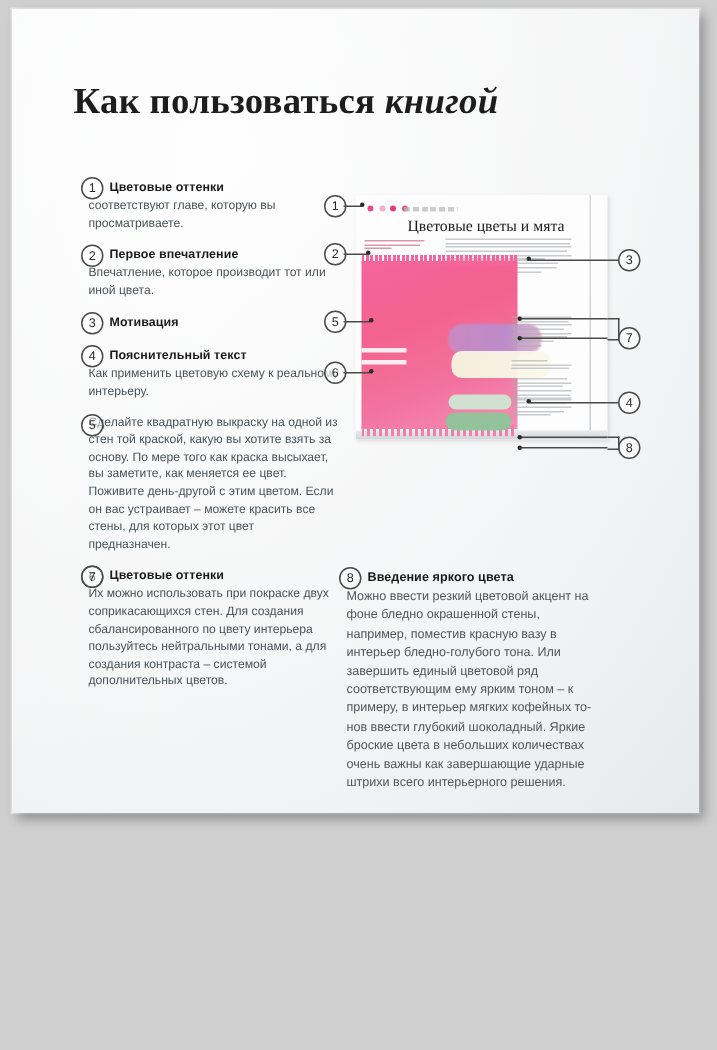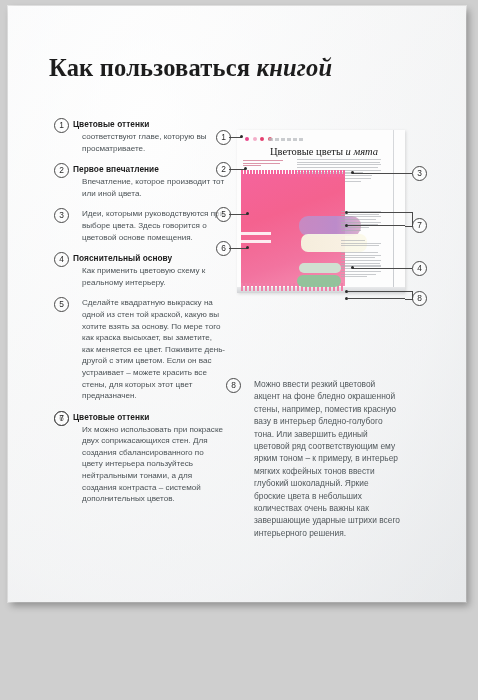--- a/index.html
+++ b/index.html
@@ -8,21 +8,21 @@
     width:478px;height:700px;
     background:#cfcfcf;
     font-family:"Liberation Sans", sans-serif;
     overflow:hidden;
     position:relative;
   }
   
   #sheet{
     position:absolute;
     left:8px; top:6px;
-    width:458px; height:596px;
+    width:458px; height:536px;
     background:
       linear-gradient(135deg,#ffffff 0%,#fbfbfb 40%,#f4f5f6 100%);
     box-shadow:3px 4px 7px rgba(0,0,0,.30), 0 0 0 1px #e6e6e6;
   }
   #sheet:after{ 
     content:"";position:absolute;inset:0;
     background:radial-gradient(ellipse at 30% 20%, rgba(255,255,255,.55), rgba(232,234,236,.35) 70%, rgba(214,217,220,.45) 100%);
     pointer-events:none;
   }
   .layer{position:relative;z-index:2;}
@@ -49,21 +49,21 @@
     font-size:8.4px; line-height:12px; text-align:center;
     font-family:"Liberation Sans", sans-serif;
     background:rgba(255,255,255,.4);
   }
   .item .head{
     margin-left:19px;
     font-size:8.3px; font-weight:700; color:#1a1a1a;
     letter-spacing:.05px; line-height:13px;
   }
   .item .body{
-    margin-left:28px;
+    margin-left:5px;
     font-size:8.1px; color:#4b5256; line-height:11.6px;
     letter-spacing:0px;
   }
   #col-right .item .head{font-size:8.4px;}
   #col-right .item .body{font-size:8.4px; line-height:12.4px; color:#50575b;}
 
   
   #illo{
     position:absolute; left:229px; top:124px;
     width:168px; height:163px;
@@ -90,21 +90,21 @@
     position:absolute;left:32px;top:7.5px;width:36px;height:3px;
     background:repeating-linear-gradient(90deg,#b9bcc0 0 4px,transparent 4px 6px);
     opacity:.75;
   }
   #illo .booktitle{
     position:absolute;left:24px;top:16px;width:126px;
     text-align:center;
     font-family:"Liberation Serif", serif;
     font-size:10.5px;color:#1b1b1b;white-space:nowrap;
   }
-  #illo .booktitle .ital{font-style:italic;margin-top:12px;}
+  #illo .booktitle .ital{margin-top:12px;}
 
   .tlines{position:absolute;}
   .tlines b{display:block;background:#a9adb2;opacity:.62;margin-bottom:1.6px;height:1.1px;}
   .tlines.rose b{background:#d0748d;opacity:.75;}
 
   
   .sw{position:absolute;}
   #sw-main{
     left:4px;top:44px;width:104px;height:112px;
     background:linear-gradient(160deg,#f5649c 0%,#f4628f 35%,#f2739f 70%,#f58fb3 100%);
@@ -154,44 +154,45 @@
         <div class="head">Цветовые оттенки</div>
         <div class="body">соответствуют главе, которую вы просматриваете.</div>
       </div>
       <div class="item">
         <span class="num">2</span>
         <div class="head">Первое впечатление</div>
         <div class="body">Впечатление, которое производит тот или иной цвета.</div>
       </div>
       <div class="item">
         <span class="num">3</span>
-        <div class="body">Идеи, которыми руководствуются при выборе цвета. Здесь говорит­ся о цветовой основе помещения.</div>
+        <div class="head">Мотивация</div>
       </div>
       <div class="item">
         <span class="num">4</span>
-        <div class="head">Пояснительный основу</div>
+        <div class="head">Пояснительный текст</div>
         <div class="body">Как применить цветовую схему к реальному интерьеру.</div>
       </div>
       <div class="item">
         <span class="num">5</span>
         <div class="body">Сделайте квадратную выкраску на одной из стен той краской, какую вы хотите взять за основу. По мере того как краска высыхает, вы заметите, как меняется ее цвет. Поживите день-другой с этим цветом. Если он вас устраивает – можете красить все стены, для которых этот цвет предназначен.</div>
       </div>
       <div class="item">
         <span class="num">6</span>
       </div>
       <div class="item">
         <span class="num">7</span>
         <div class="head">Цветовые оттенки</div>
         <div class="body">Их можно использовать при покраске двух соприкасающихся стен. Для создания сбалансиро­ванного по цвету интерьера поль­зуйтесь нейтральными тонами, а для создания контраста – системой дополнительных цветов.</div>
       </div>
     </div>
 
     <div class="col" id="col-right">
       <div class="item">
         <span class="num">8</span>
+        <div class="head">Введение яркого цвета</div>
         <div class="body">Можно ввести резкий цветовой акцент на фоне бледно окрашенной стены, например, поместив крас­ную вазу в интерьер бледно-голу­бого тона. Или завершить единый цветовой ряд соответствующим ему ярким тоном – к примеру, в интерьер мягких кофейных то­нов ввести глубокий шоколадный. Яркие броские цвета в небольших количествах очень важны как завершающие ударные штрихи всего интерьерного решения.</div>
       </div>
     </div>
 
     <div id="illo">
       <div class="pagefold"></div>
       <div class="bottomedge"></div>
 
       <div class="dots">
         <i class="d1"></i>

